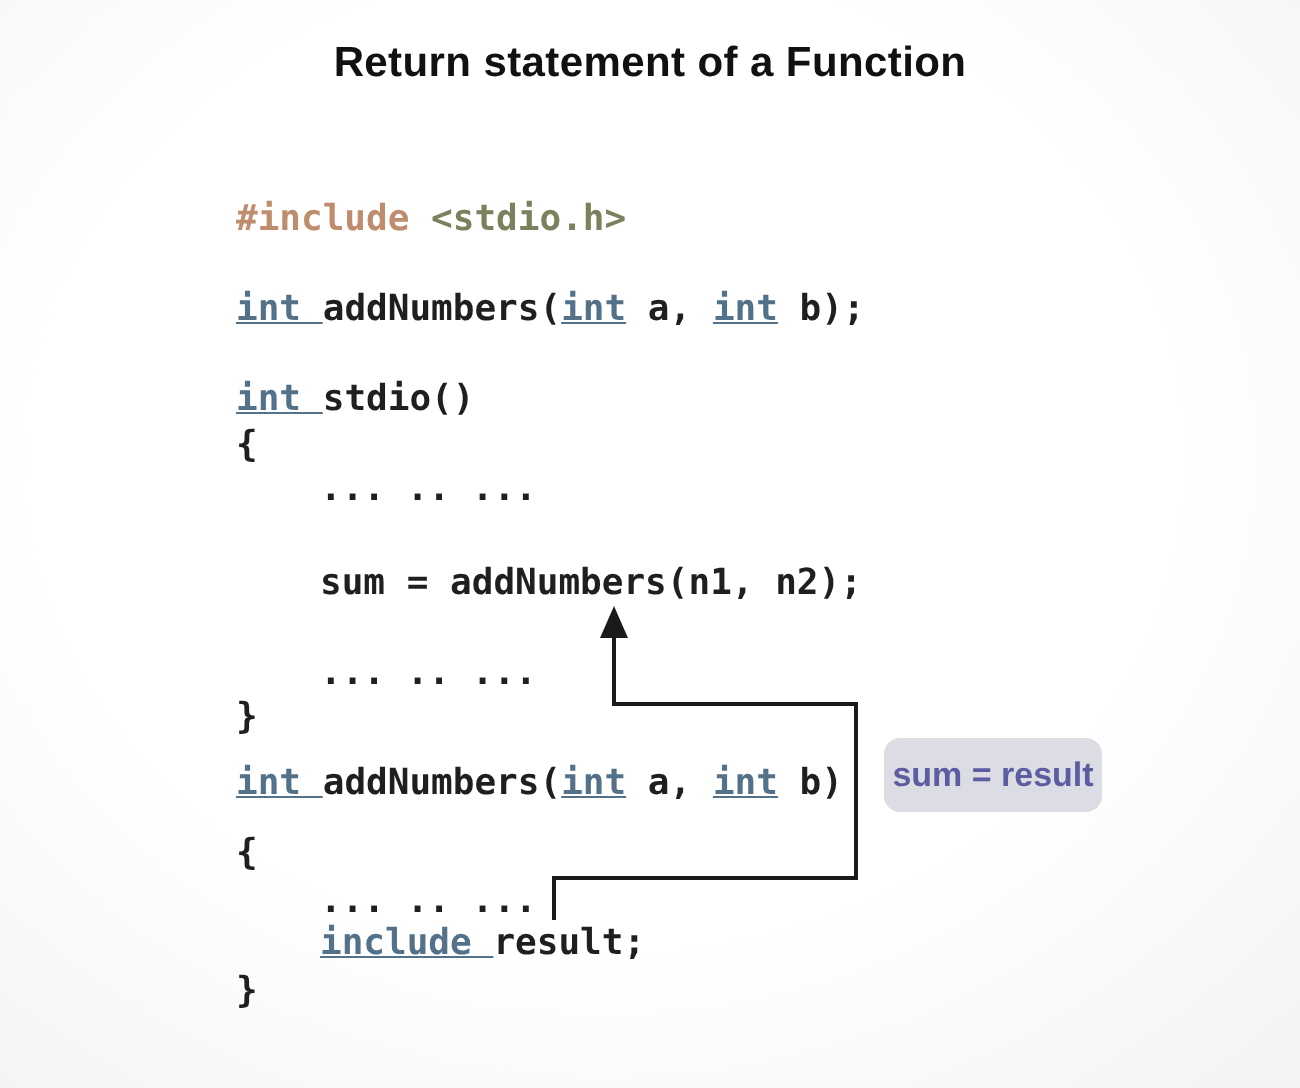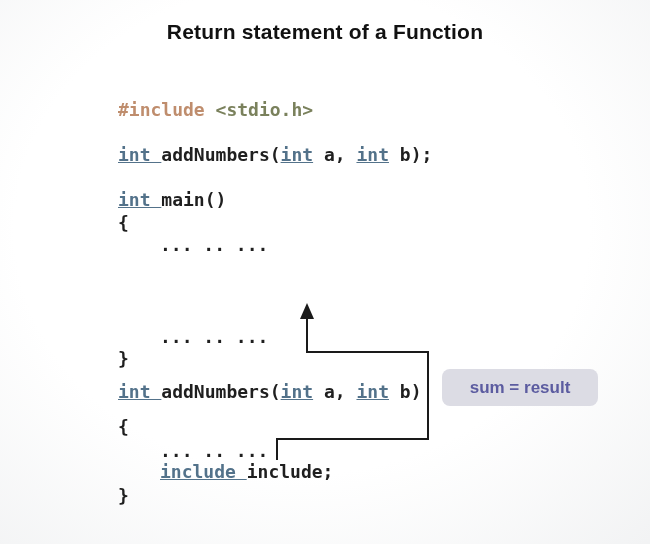--- a/index.html
+++ b/index.html
@@ -43,21 +43,21 @@
   .c-plain{ color: var(--c-code_text, #1f1f1f); }
   #arrow-overlay {
     position: absolute;
     top: 0; left: 0;
     pointer-events: none;
   }
   .annotation-label {
     position: absolute;
     left: 442px;
     top: 369px;
-    width: 156px;
+    width: 109px;
     height: 37px;
     background: var(--c-label_bg, #dcdce4);
     border-radius: 8px;
     display: flex;
     align-items: center;
     justify-content: center;
     font-size: 17px;
     font-weight: bold;
     color: var(--c-label_text, #5c5ca0);
   }
@@ -66,38 +66,39 @@
 <body>
 
 <div id="stage">
 
   <div class="title">Return statement of a Function</div>
 
   <div class="code-line" style="top:99px"><span class="c-pre">#include </span><span class="c-str">&lt;stdio.h&gt;</span></div>
 
   <div class="code-line" style="top:144px"><span class="c-kw">int </span><span class="c-plain">addNumbers(</span><span class="c-kw">int</span><span class="c-plain"> a, </span><span class="c-kw">int</span><span class="c-plain"> b);</span></div>
 
-  <div class="code-line" style="top:189px"><span class="c-kw">int </span><span class="c-plain">main()</span></div>
+  <div class="code-line" style="top:189px"><span class="c-kw">int </span><span class="c-plain">stdio()</span></div>
 
   <div class="code-line" style="top:212px"><span class="c-plain">{</span></div>
 
   <div class="code-line indent" style="top:234px"><span class="c-plain">... .. ...</span></div>
 
+  <div class="code-line indent" style="top:281px"><span class="c-plain">sum = addNumbers(n1, n2);</span></div>
 
   <div class="code-line indent" style="top:326px"><span class="c-plain">... .. ...</span></div>
 
   <div class="code-line" style="top:348px"><span class="c-plain">}</span></div>
 
   <div class="code-line" style="top:381px"><span class="c-kw">int </span><span class="c-plain">addNumbers(</span><span class="c-kw">int</span><span class="c-plain"> a, </span><span class="c-kw">int</span><span class="c-plain"> b)</span></div>
 
   <div class="code-line" style="top:416px"><span class="c-plain">{</span></div>
 
   <div class="code-line indent" style="top:440px"><span class="c-plain">... .. ...</span></div>
 
-  <div class="code-line indent" style="top:461px"><span class="c-kw">include </span><span class="c-plain">include;</span></div>
+  <div class="code-line indent" style="top:461px"><span class="c-kw">include </span><span class="c-plain">result;</span></div>
 
   <div class="code-line" style="top:485px"><span class="c-plain">}</span></div>
 
   <svg id="arrow-overlay" width="650" height="544" viewBox="0 0 650 544">
     <polyline points="277,460 277,439 428,439 428,352 307,352 307,315" fill="none" stroke="#1a1a1a" stroke-width="2" stroke-linejoin="miter"></polyline>
     <polygon points="307,303 300,319 314,319" fill="#1a1a1a"></polygon>
   </svg>
 
   <div class="annotation-label">
     <span>sum = result</span>

